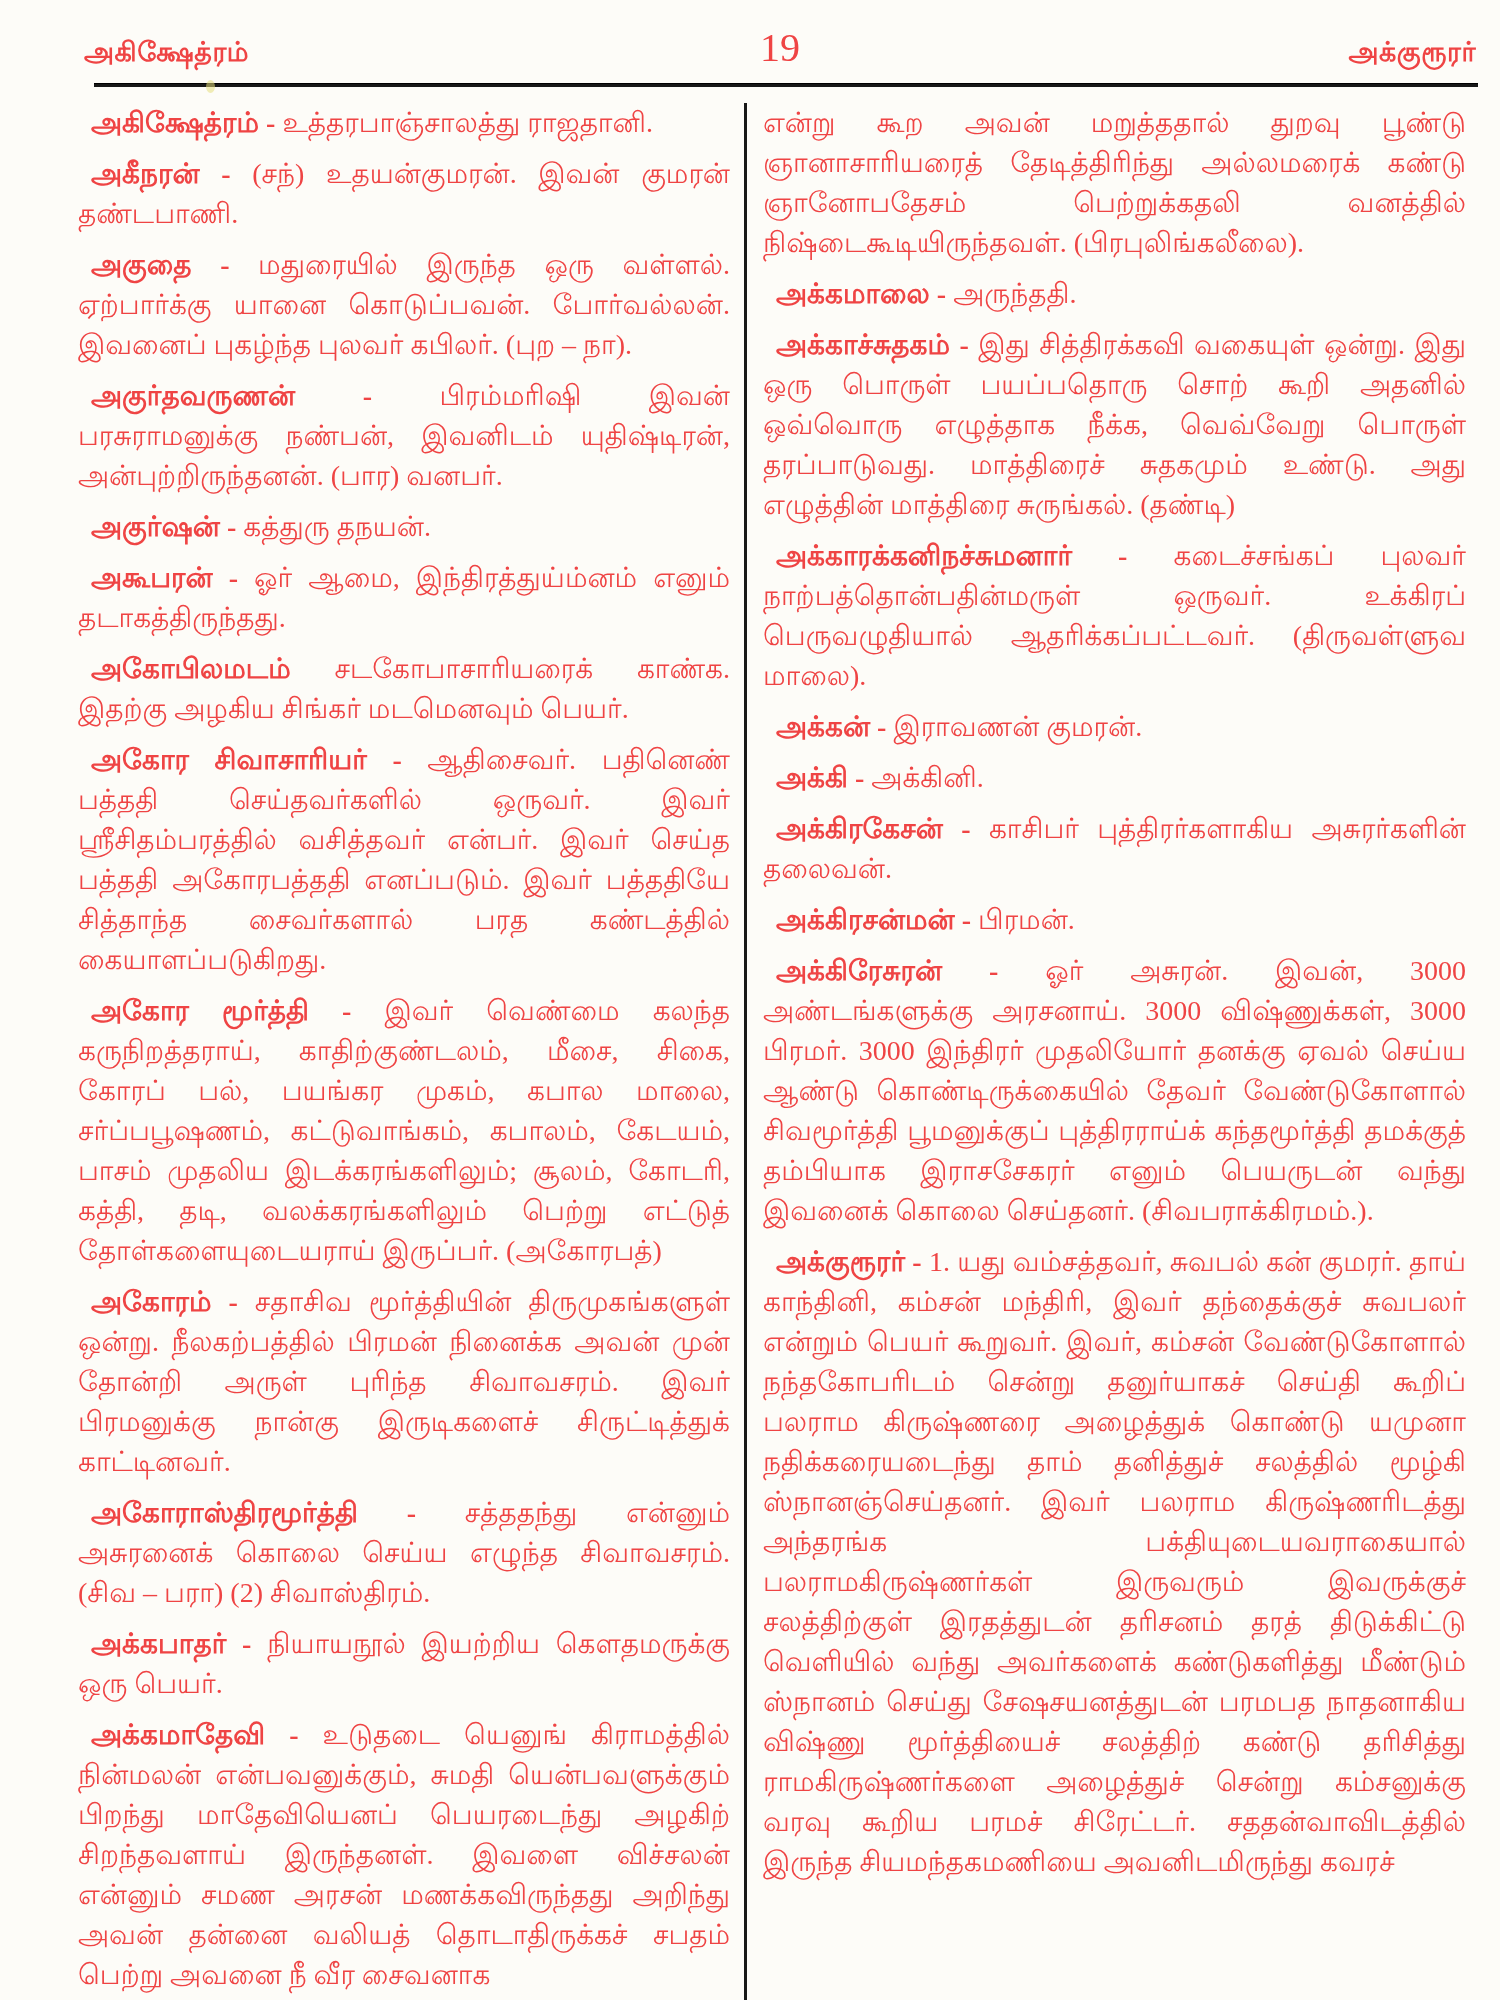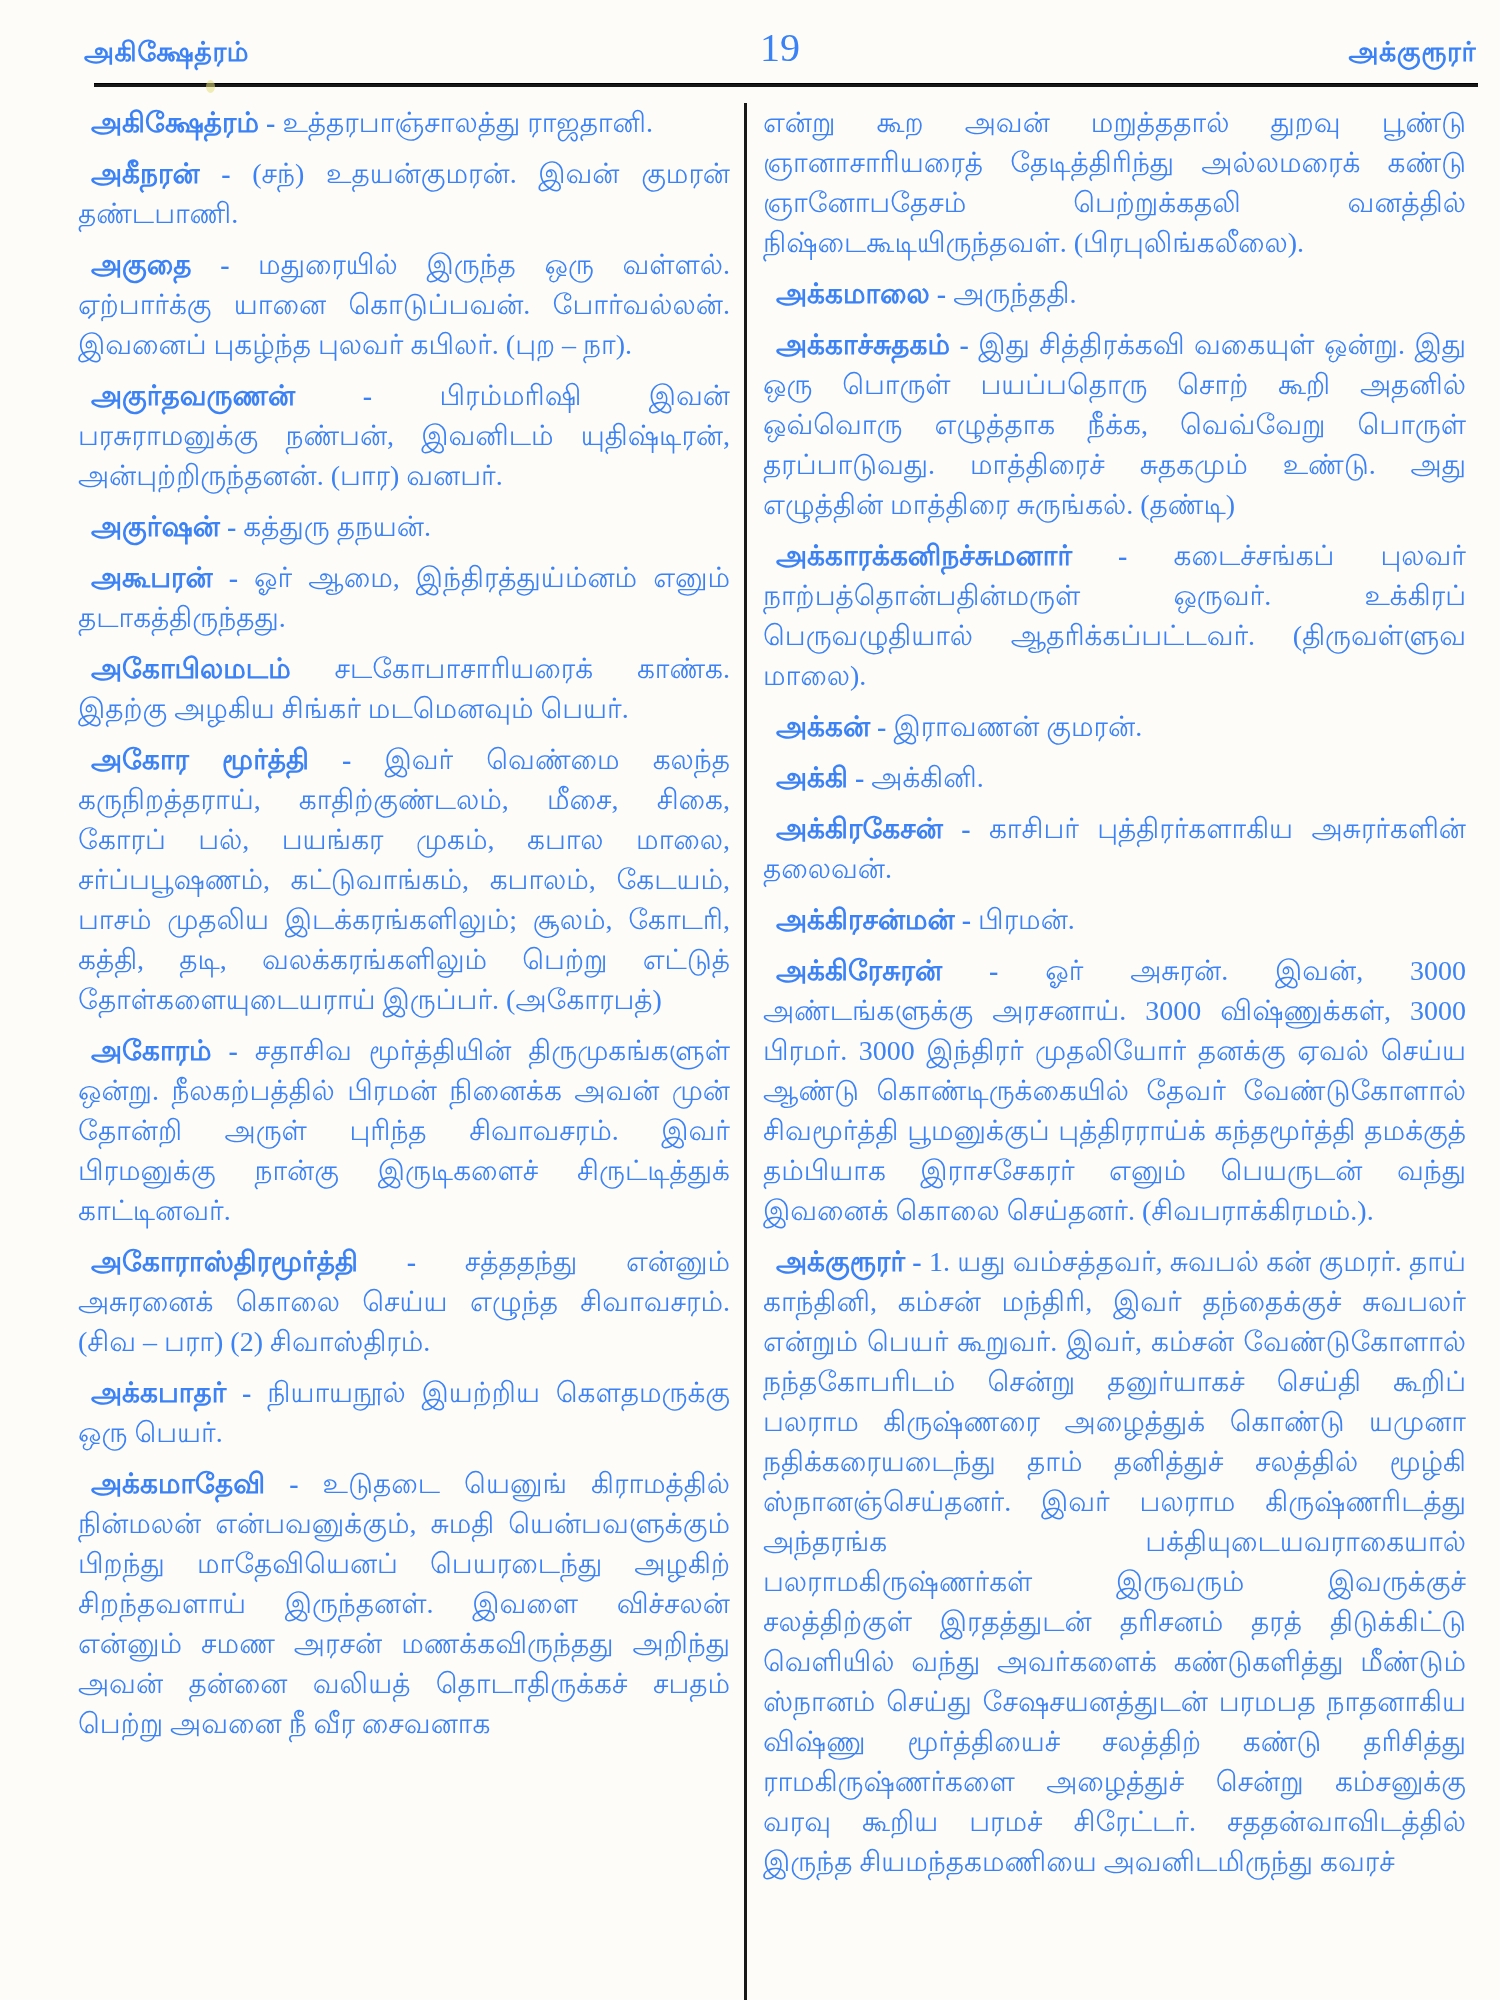--- a/index.html
+++ b/index.html
@@ -6,21 +6,21 @@
   html, body { margin: 0; padding: 0; }
   body {
     width: 1500px; height: 2000px;
     background: #f3f2ed;
     font-family: "Liberation Serif", "DejaVu Serif", serif;
   }
   .page {
     position: relative;
     width: 1500px; height: 2000px;
     background: #fdfcf8;
-    color: #3b82f6;
+    color: #ef4444;
     overflow: hidden;
   }
   .pagehead {
     display: flex;
     align-items: baseline;
     padding: 24px 24px 0 84px;
   }
   .guide-left, .guide-right {
     flex: 1 1 0;
     font-weight: 700;
@@ -97,20 +97,21 @@
   <main class="columns">
 
     <section class="col col-left">
       <p class="entry"><b class="hw">அகிக்ஷேத்ரம் -</b> <span class="def">உத்தரபாஞ்சாலத்து ராஜதானி.</span></p>
       <p class="entry"><b class="hw">அகீநரன் -</b> <span class="def">(சந்) உதயன்குமரன். இவன் குமரன் தண்டபாணி.</span></p>
       <p class="entry"><b class="hw">அகுதை -</b> <span class="def">மதுரையில் இருந்த ஒரு வள்ளல். ஏற்பார்க்கு யானை கொடுப்பவன். போர்வல்லன். இவனைப் புகழ்ந்த புலவர் கபிலர். (புற – நா).</span></p>
       <p class="entry"><b class="hw">அகுர்தவருணன் -</b> <span class="def">பிரம்மரிஷி இவன் பரசுராமனுக்கு நண்பன், இவனிடம் யுதிஷ்டிரன், அன்புற்றிருந்தனன். (பார) வனபர்.</span></p>
       <p class="entry"><b class="hw">அகுர்ஷன் -</b> <span class="def">கத்துரு தநயன்.</span></p>
       <p class="entry"><b class="hw">அகூபரன் -</b> <span class="def">ஓர் ஆமை, இந்திரத்துய்ம்னம் எனும் தடாகத்திருந்தது.</span></p>
       <p class="entry"><b class="hw">அகோபிலமடம்</b> <span class="def">சடகோபாசாரியரைக் காண்க. இதற்கு அழகிய சிங்கர் மடமெனவும் பெயர்.</span></p>
+      <p class="entry"><b class="hw">அகோர சிவாசாரியர் -</b> <span class="def">ஆதிசைவர். பதினெண் பத்ததி செய்தவர்களில் ஒருவர். இவர் ஸ்ரீசிதம்பரத்தில் வசித்தவர் என்பர். இவர் செய்த பத்ததி அகோரபத்ததி எனப்படும். இவர் பத்ததியே சித்தாந்த சைவர்களால் பரத கண்டத்தில் கையாளப்படுகிறது.</span></p>
       <p class="entry"><b class="hw">அகோர மூர்த்தி -</b> <span class="def">இவர் வெண்மை கலந்த கருநிறத்தராய், காதிற்குண்டலம், மீசை, சிகை, கோரப் பல், பயங்கர முகம், கபால மாலை, சர்ப்பபூஷணம், கட்டுவாங்கம், கபாலம், கேடயம், பாசம் முதலிய இடக்கரங்களிலும்; சூலம், கோடரி, கத்தி, தடி, வலக்கரங்களிலும் பெற்று எட்டுத் தோள்களையுடையராய் இருப்பர். (அகோரபத்)</span></p>
       <p class="entry"><b class="hw">அகோரம் -</b> <span class="def">சதாசிவ மூர்த்தியின் திருமுகங்களுள் ஒன்று. நீலகற்பத்தில் பிரமன் நினைக்க அவன் முன் தோன்றி அருள் புரிந்த சிவாவசரம். இவர் பிரமனுக்கு நான்கு இருடிகளைச் சிருட்டித்துக் காட்டினவர்.</span></p>
       <p class="entry"><b class="hw">அகோராஸ்திரமூர்த்தி -</b> <span class="def">சத்ததந்து என்னும் அசுரனைக் கொலை செய்ய எழுந்த சிவாவசரம். (சிவ – பரா) (2) சிவாஸ்திரம்.</span></p>
       <p class="entry"><b class="hw">அக்கபாதர் -</b> <span class="def">நியாயநூல் இயற்றிய கௌதமருக்கு ஒரு பெயர்.</span></p>
       <p class="entry"><b class="hw">அக்கமாதேவி -</b> <span class="def">உடுதடை யெனுங் கிராமத்தில் நின்மலன் என்பவனுக்கும், சுமதி யென்பவளுக்கும் பிறந்து மாதேவியெனப் பெயரடைந்து அழகிற் சிறந்தவளாய் இருந்தனள். இவளை விச்சலன் என்னும் சமண அரசன் மணக்கவிருந்தது அறிந்து அவன் தன்னை வலியத் தொடாதிருக்கச் சபதம் பெற்று அவனை நீ வீர சைவனாக</span></p>
     </section>
 
     <div class="divider"></div>
 
     <section class="col col-right">

